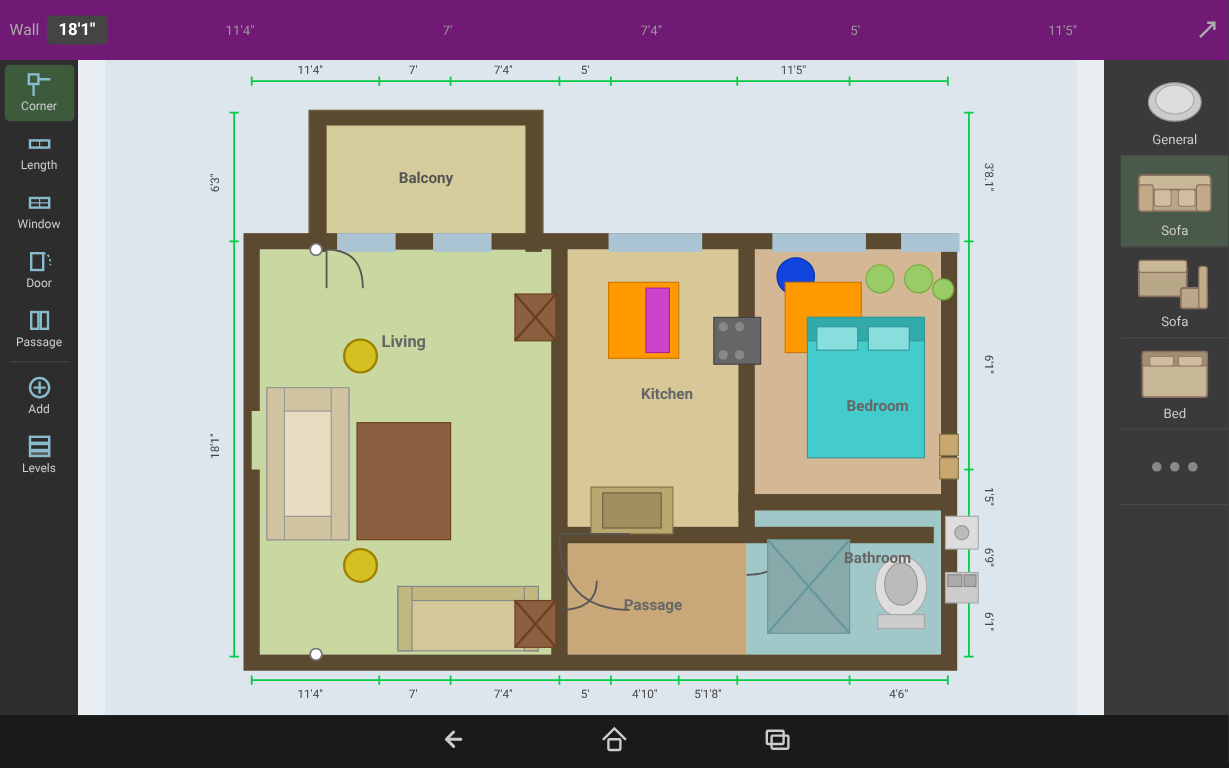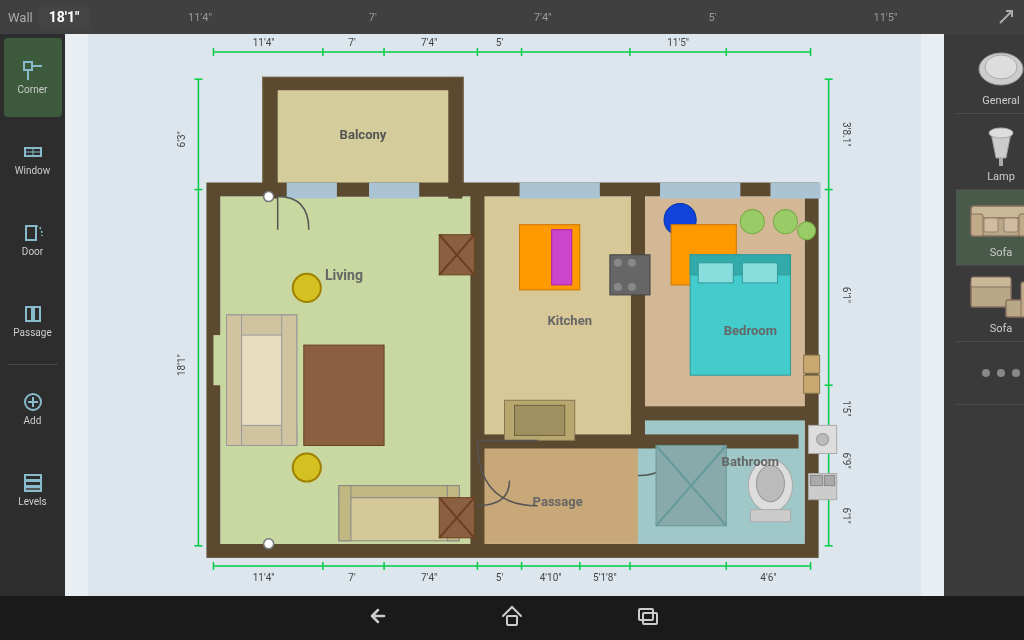--- a/index.html
+++ b/index.html
@@ -8,22 +8,22 @@
       height: 640px;
       background: #1a1a1a;
       font-family: 'Roboto', Arial, sans-serif;
       overflow: hidden;
       display: flex;
       flex-direction: column;
     }
 
     
     #topbar {
-      height: 34px;
-      background: #404040;
+      height: 50px;
+      background: #701a75;
       display: flex;
       align-items: center;
       padding: 0 8px;
       flex-shrink: 0;
     }
     #topbar .wall-label {
       color: #aaa;
       font-size: 13px;
       margin-right: 6px;
     }
@@ -61,21 +61,21 @@
       align-items: center;
       padding: 4px 0;
       gap: 2px;
       flex-shrink: 0;
     }
     .tool-item {
       width: 58px;
       display: flex;
       flex-direction: column;
       align-items: center;
-      padding: 22px 2px;
+      padding: 6px 2px;
       border-radius: 4px;
       cursor: pointer;
       color: #ccc;
       font-size: 10px;
       gap: 2px;
     }
     .tool-item.active { background: #3d5a3d; }
     .tool-sep {
       width: 50px;
       height: 1px;
@@ -94,26 +94,26 @@
     
     #floor-plan-svg {
       position: absolute;
       top: 0; left: 0;
       width: 100%;
       height: 100%;
     }
 
     
     #right-panel {
-      width: 80px;
+      width: 104px;
       background: #3a3a3a;
       display: flex;
       flex-direction: column;
-      align-items: flex-start;
-      padding: 4px 12px;
+      align-items: flex-end;
+      padding: 4px 0;
       flex-shrink: 0;
       overflow-y: auto;
     }
     .furniture-item {
       width: 90px;
       display: flex;
       flex-direction: column;
       align-items: center;
       padding: 6px 4px;
       cursor: pointer;
@@ -172,20 +172,27 @@
 
     <div class="tool-item active">
       <svg width="22" height="22" viewBox="0 0 22 22">
         <rect x="2" y="2" width="8" height="8" fill="none" stroke="#8bc" stroke-width="2"></rect>
         <line x1="10" y1="6" x2="20" y2="6" stroke="#8bc" stroke-width="2"></line>
         <line x1="6" y1="10" x2="6" y2="20" stroke="#8bc" stroke-width="2"></line>
       </svg>
       <span>Corner</span>
     </div>
 
+    <div class="tool-item">
+      <svg width="22" height="22" viewBox="0 0 22 22">
+        <rect x="3" y="8" width="16" height="6" fill="none" stroke="#8bc" stroke-width="2"></rect>
+        <line x1="11" y1="8" x2="11" y2="14" stroke="#8bc" stroke-width="1"></line>
+      </svg>
+      <span>Length</span>
+    </div>
 
     <div class="tool-item">
       <svg width="22" height="22" viewBox="0 0 22 22">
         <rect x="3" y="7" width="16" height="8" fill="none" stroke="#8bc" stroke-width="2"></rect>
         <line x1="3" y1="11" x2="19" y2="11" stroke="#8bc" stroke-width="1"></line>
         <line x1="11" y1="7" x2="11" y2="15" stroke="#8bc" stroke-width="1"></line>
       </svg>
       <span>Window</span>
     </div>
 
@@ -427,30 +434,20 @@
     <div class="furniture-item">
       <div class="furniture-icon">
         <svg width="60" height="40" viewBox="0 0 60 40">
           <ellipse cx="30" cy="20" rx="22" ry="16" fill="#ccc" stroke="#999" stroke-width="1"></ellipse>
           <ellipse cx="30" cy="18" rx="16" ry="12" fill="#ddd" stroke="#aaa" stroke-width="1"></ellipse>
         </svg>
       </div>
       <span>General</span>
     </div>
 
-    <div class="furniture-item">
-      <div class="furniture-icon">
-        <svg width="60" height="45" viewBox="0 0 60 45">
-          <path d="M20 10 L40 10 L35 35 L25 35 Z" fill="#ccc" stroke="#999" stroke-width="1"></path>
-          <rect x="28" y="35" width="4" height="8" fill="#aaa"></rect>
-          <ellipse cx="30" cy="10" rx="12" ry="5" fill="#ddd" stroke="#aaa" stroke-width="1"></ellipse>
-        </svg>
-      </div>
-      <span>Lamp</span>
-    </div>
 
 
     <div class="furniture-item active">
       <div class="furniture-icon">
         <svg width="70" height="50" viewBox="0 0 70 50">
           <rect x="5" y="18" width="60" height="22" rx="3" fill="#b8a888" stroke="#8a7060" stroke-width="1.5"></rect>
           <rect x="5" y="10" width="60" height="12" rx="3" fill="#c8b898" stroke="#8a7060" stroke-width="1.5"></rect>
           <rect x="5" y="18" width="12" height="22" rx="2" fill="#c0aa88" stroke="#8a7060" stroke-width="1"></rect>
           <rect x="53" y="18" width="12" height="22" rx="2" fill="#c0aa88" stroke="#8a7060" stroke-width="1"></rect>
           <rect x="18" y="22" width="14" height="14" rx="2" fill="#d0bca0" stroke="#9a806a" stroke-width="1"></rect>
@@ -466,20 +463,31 @@
 
           <rect x="5" y="10" width="40" height="25" rx="2" fill="#b8a888" stroke="#8a7060" stroke-width="1.5"></rect>
           <rect x="5" y="5" width="40" height="10" rx="2" fill="#c8b898" stroke="#8a7060" stroke-width="1"></rect>
           <rect x="40" y="28" width="22" height="17" rx="2" fill="#b8a888" stroke="#8a7060" stroke-width="1.5"></rect>
           <rect x="55" y="10" width="7" height="35" rx="2" fill="#c0aa88" stroke="#8a7060" stroke-width="1"></rect>
         </svg>
       </div>
       <span>Sofa</span>
     </div>
 
+    <div class="furniture-item">
+      <div class="furniture-icon">
+        <svg width="70" height="50" viewBox="0 0 70 50">
+          <rect x="8" y="5" width="54" height="38" rx="2" fill="#c8b898" stroke="#8a7060" stroke-width="1.5"></rect>
+          <rect x="8" y="5" width="54" height="12" rx="2" fill="#a09070" stroke="#8a7060" stroke-width="1"></rect>
+          <rect x="14" y="9" width="20" height="8" rx="2" fill="#d0bca0" stroke="#9a806a" stroke-width="1"></rect>
+          <rect x="38" y="9" width="20" height="8" rx="2" fill="#d0bca0" stroke="#9a806a" stroke-width="1"></rect>
+        </svg>
+      </div>
+      <span>Bed</span>
+    </div>
 
     <div class="furniture-item">
       <div class="furniture-icon">
         <svg width="60" height="20" viewBox="0 0 60 20">
           <circle cx="15" cy="10" r="4" fill="#888"></circle>
           <circle cx="30" cy="10" r="4" fill="#888"></circle>
           <circle cx="45" cy="10" r="4" fill="#888"></circle>
         </svg>
       </div>
     </div>

